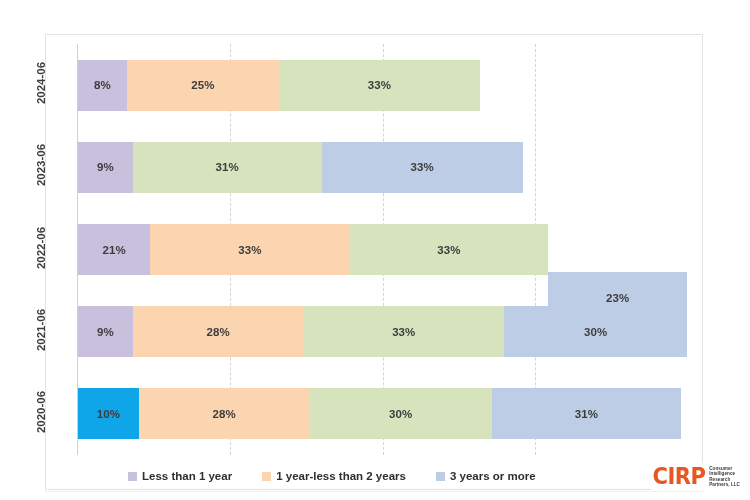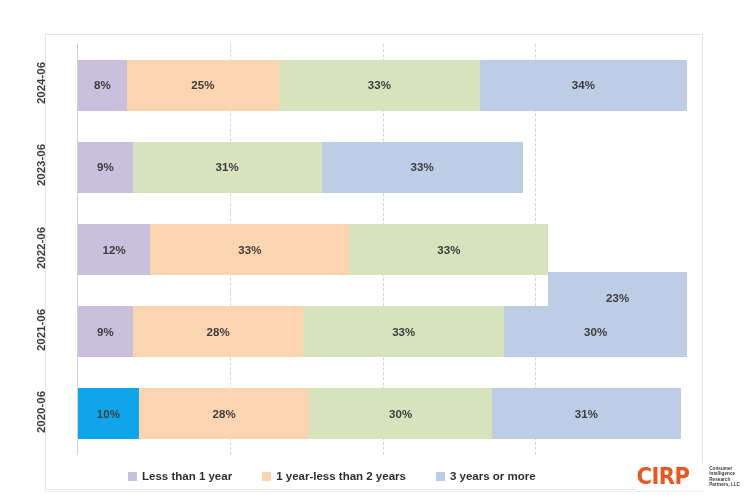--- a/index.html
+++ b/index.html
@@ -140,21 +140,21 @@
     white-space: nowrap;
   }
 
   
   .logo {
     position: absolute;
     right: 8px;
     top: 463px;
     display: flex;
     align-items: center;
-    gap: 20px;
+    gap: 4px;
     background: #ffffff;
     padding: 3px 2px;
   }
   .logo-cirp {
     font-family: "DejaVu Sans", sans-serif;
     font-size: 23px;
     line-height: 21px;
     font-weight: 700;
     color: #e8571f;
     letter-spacing: -0.5px;
@@ -204,38 +204,35 @@
         <div class="bar-row" style="top: 15.6px;">
           <div class="seg" style="width: 8%; background: rgb(200, 192, 220);">
             <span class="seg-label">8%</span>
           </div>
           <div class="seg" style="width: 25%; background: rgb(251, 212, 176);">
             <span class="seg-label">25%</span>
           </div>
           <div class="seg" style="width: 33%; background: rgb(214, 227, 189);">
             <span class="seg-label">33%</span>
           </div>
-          <div class="seg" style="width: 34%; background: rgb(189, 205, 230);">
-            <span class="seg-label">34%</span>
-          </div>
         </div>
         <div class="bar-row" style="top: 97.8px;">
           <div class="seg" style="width: 9%; background: rgb(200, 192, 220);">
             <span class="seg-label">9%</span>
           </div>
           <div class="seg" style="width: 31%; background: rgb(214, 227, 189);">
             <span class="seg-label">31%</span>
           </div>
           <div class="seg" style="width: 33%; background: rgb(189, 205, 230);">
             <span class="seg-label">33%</span>
           </div>
         </div>
         <div class="bar-row" style="top: 180px;">
           <div class="seg" style="width: 12%; background: rgb(200, 192, 220);">
-            <span class="seg-label">12%</span>
+            <span class="seg-label">21%</span>
           </div>
           <div class="seg" style="width: 33%; background: rgb(251, 212, 176);">
             <span class="seg-label">33%</span>
           </div>
           <div class="seg" style="width: 33%; background: rgb(214, 227, 189);">
             <span class="seg-label">33%</span>
           </div>
           <div class="seg" style="width: 23%; background: rgb(189, 205, 230); margin-top: 48px;">
             <span class="seg-label">23%</span>
           </div>

